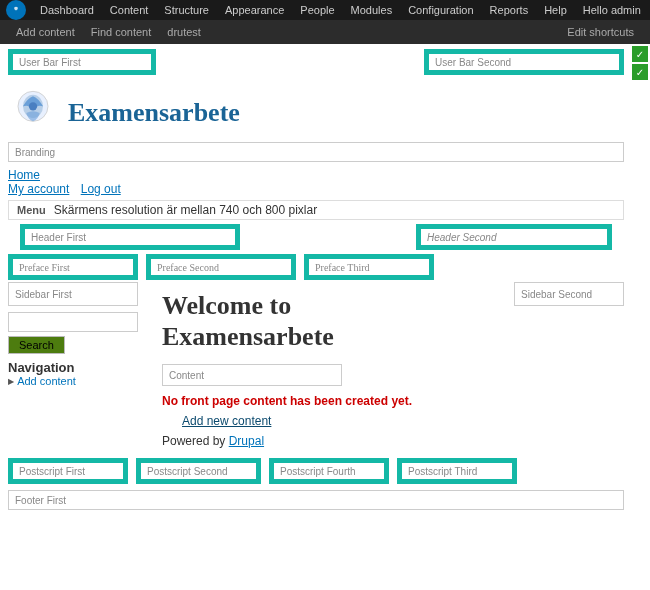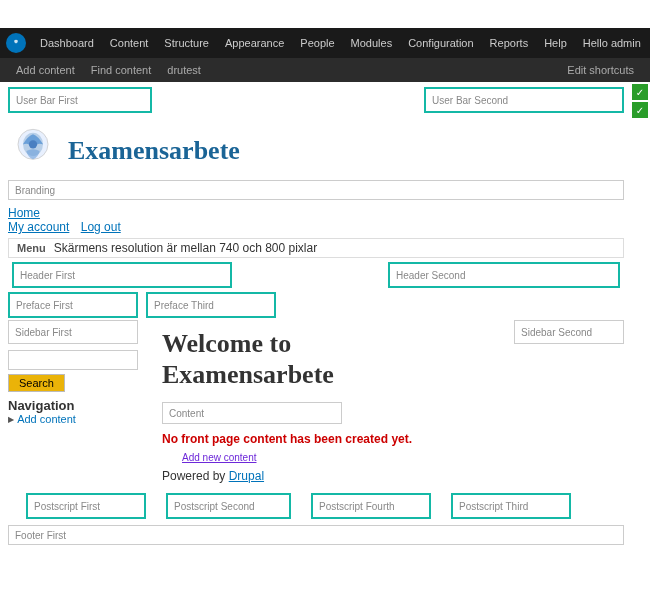--- a/index.html
+++ b/index.html
@@ -2,27 +2,26 @@
 <html><head>
   <meta charset="utf-8">
   <style>
     * { margin: 0; padding: 0; box-sizing: border-box; }
     body { font-family: Arial, sans-serif; font-size: 12px; background: #fff; width: 650px; min-height: 590px; overflow-x: hidden; }
 
     
     #admin-toolbar {
       background: #1a1a1a;
       color: #ccc;
-      height: 30px;
+      height: 20px;
       display: flex;
       align-items: center;
       padding: 0 6px;
       font-size: 11px;
       gap: 0;
-      margin-top: 28px;
     }
     .toolbar-logo {
       width: 20px; height: 20px;
       background: #0073ba;
       border-radius: 50%;
       display: flex; align-items: center; justify-content: center;
       margin-right: 6px;
       flex-shrink: 0;
     }
     .toolbar-logo svg { width: 12px; height: 12px; }
@@ -104,21 +103,21 @@
 
     
     .user-bar-row {
       display: flex;
       height: 36px;
       padding: 4px 8px;
       gap: 8px;
       align-items: center;
     }
     .region-box {
-      border: 2px solid #14b8a6;
+      border: 5px solid #14b8a6;
       background: rgba(255,255,255,0.7);
       font-size: 10px;
       color: #888;
       padding: 2px 6px;
       display: flex; align-items: center;
       height: 26px;
     }
 
     
     .branding-row {
@@ -174,31 +173,32 @@
     }
     .menu-text {
       font-size: 12px;
       color: #333;
     }
 
     
     .header-row {
       display: flex;
       height: 30px;
-      padding: 4px 12px;
+      padding: 4px 20px;
       align-items: center;
     }
 
     
     .preface-row {
       display: flex;
       height: 30px;
       padding: 4px 8px;
       gap: 8px;
       align-items: center;
+      font-family: Liberation Serif, serif;
     }
 
     
     .content-area {
       display: flex;
       padding: 0 8px;
       gap: 24px;
       min-height: 160px;
     }
     .sidebar-first {
@@ -230,21 +230,21 @@
     .search-input-box {
       width: 100%;
       height: 20px;
       border: 1px solid #ccc;
       background: #fff;
       padding: 2px 4px;
       font-size: 11px;
       margin-bottom: 4px;
     }
     .search-btn {
-      background: #eab308;
+      background: #4d7c0f;
       border: 1px solid #bbb;
       padding: 2px 10px;
       font-size: 11px;
       cursor: pointer;
     }
 
     .navigation-heading {
       font-size: 13px;
       font-weight: bold;
       color: #333;
@@ -279,42 +279,41 @@
       margin-bottom: 8px;
       width: 180px;
     }
     .no-content-text {
       font-size: 12px;
       color: #333;
       margin-bottom: 6px;
     }
     .no-content-text span { color: #c00; font-weight: bold; }
     .add-new-link {
-      color: #6d28d9;
+      color: #0c4a6e;
       text-decoration: underline;
       display: block;
       margin-bottom: 6px;
-      font-size: 10px;
+      font-size: 12px;
       padding-left: 20px;
     }
     .powered-by {
       font-size: 12px;
       color: #333;
     }
     .powered-by a { color: #0073ba; text-decoration: underline; }
 
     
     .postscript-row {
       display: flex;
       height: 30px;
       padding: 4px 8px;
-      gap: 20px;
+      gap: 8px;
       align-items: center;
       margin-top: 8px;
-      margin-left: 18px;
     }
 
     
     .footer-row {
       height: 28px;
       padding: 4px 8px;
       display: flex;
       align-items: center;
     }
 
@@ -400,25 +399,26 @@
   </div>
 
   <div class="menu-bar">
     <span class="menu-label">Menu</span>
     <span class="menu-text">Skärmens resolution är mellan 740 och 800 pixlar</span>
   </div>
 
   <div class="header-row">
     <div class="region-box" style="width:220px;">Header First</div>
     <div style="flex:1"></div>
-    <div class="region-box" style="width:232px;">Header Second</div>
+    <div class="region-box" style="width:196px;font-style:italic;">Header Second</div>
   </div>
 
   <div class="preface-row">
     <div class="region-box" style="width:130px;">Preface First</div>
+    <div class="region-box" style="width:150px;">Preface Second</div>
     <div class="region-box" style="width:130px;">Preface Third</div>
   </div>
 
   <div class="content-area">
 
     <div class="sidebar-first">
       <div class="sidebar-label">Sidebar First</div>
       <div class="search-block">
         <input class="search-input-box" type="text" style="">
         <button class="search-btn">Search</button>

